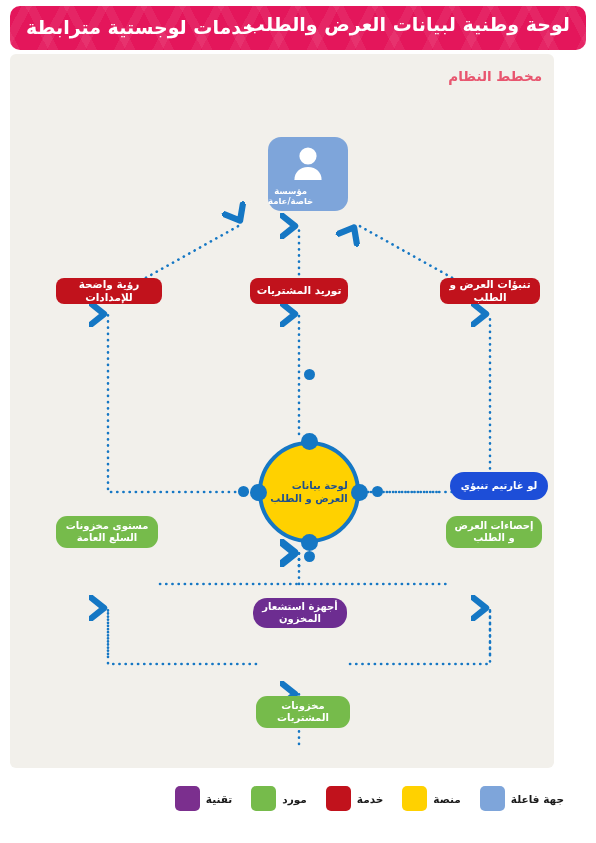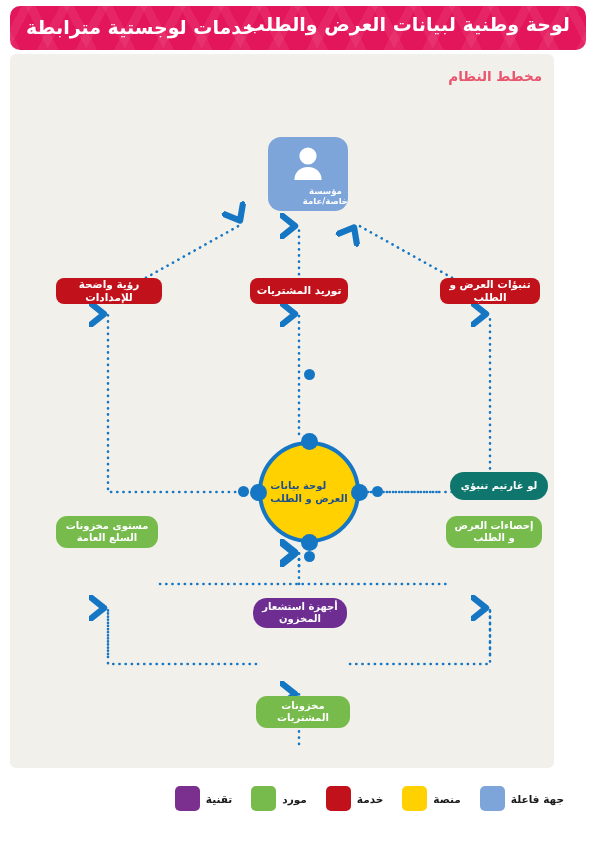--- a/index.html
+++ b/index.html
@@ -106,36 +106,36 @@
     font-size: 10.5px;
     height: 26px;
   }
   .node-resource {          
     background: #76bb4b;
     border-radius: 11px;
     font-size: 10px;
     height: 32px;
   }
   .node-tech {              
-    background: #0f766e;
+    background: #1d4ed8;
     border-radius: 14px;
     font-size: 10px;
   }
   .node-tech.deep { background: #6d2d91; }
 
   
   .node-actor {
     position: absolute;
     width: 80px;
     height: 74px;
     background: #7ea5da;
     border-radius: 13px;
     display: flex;
     flex-direction: column;
-    align-items: flex-start;
+    align-items: flex-end;
     justify-content: flex-end;
     padding-bottom: 5px;
     box-sizing: border-box;
   }
   .actor-label {
     color: #ffffff;
     font-size: 8.5px;
     font-weight: bold;
     line-height: 1.2;
     text-align: center;
@@ -162,21 +162,21 @@
     background: #ffd100;
     border: 4px solid #1577c4;
     box-sizing: border-box;
   }
   .hub-label {
     position: absolute;
     inset: 0;
     display: flex;
     align-items: center;
     justify-content: center;
-    text-align: left;
+    text-align: right;
     color: #1d4f8f;
     font-size: 10px;
     font-weight: bold;
     line-height: 1.3;
   }
   .hub-dot {
     position: absolute;
     width: 17px;
     height: 17px;
     border-radius: 50%;

